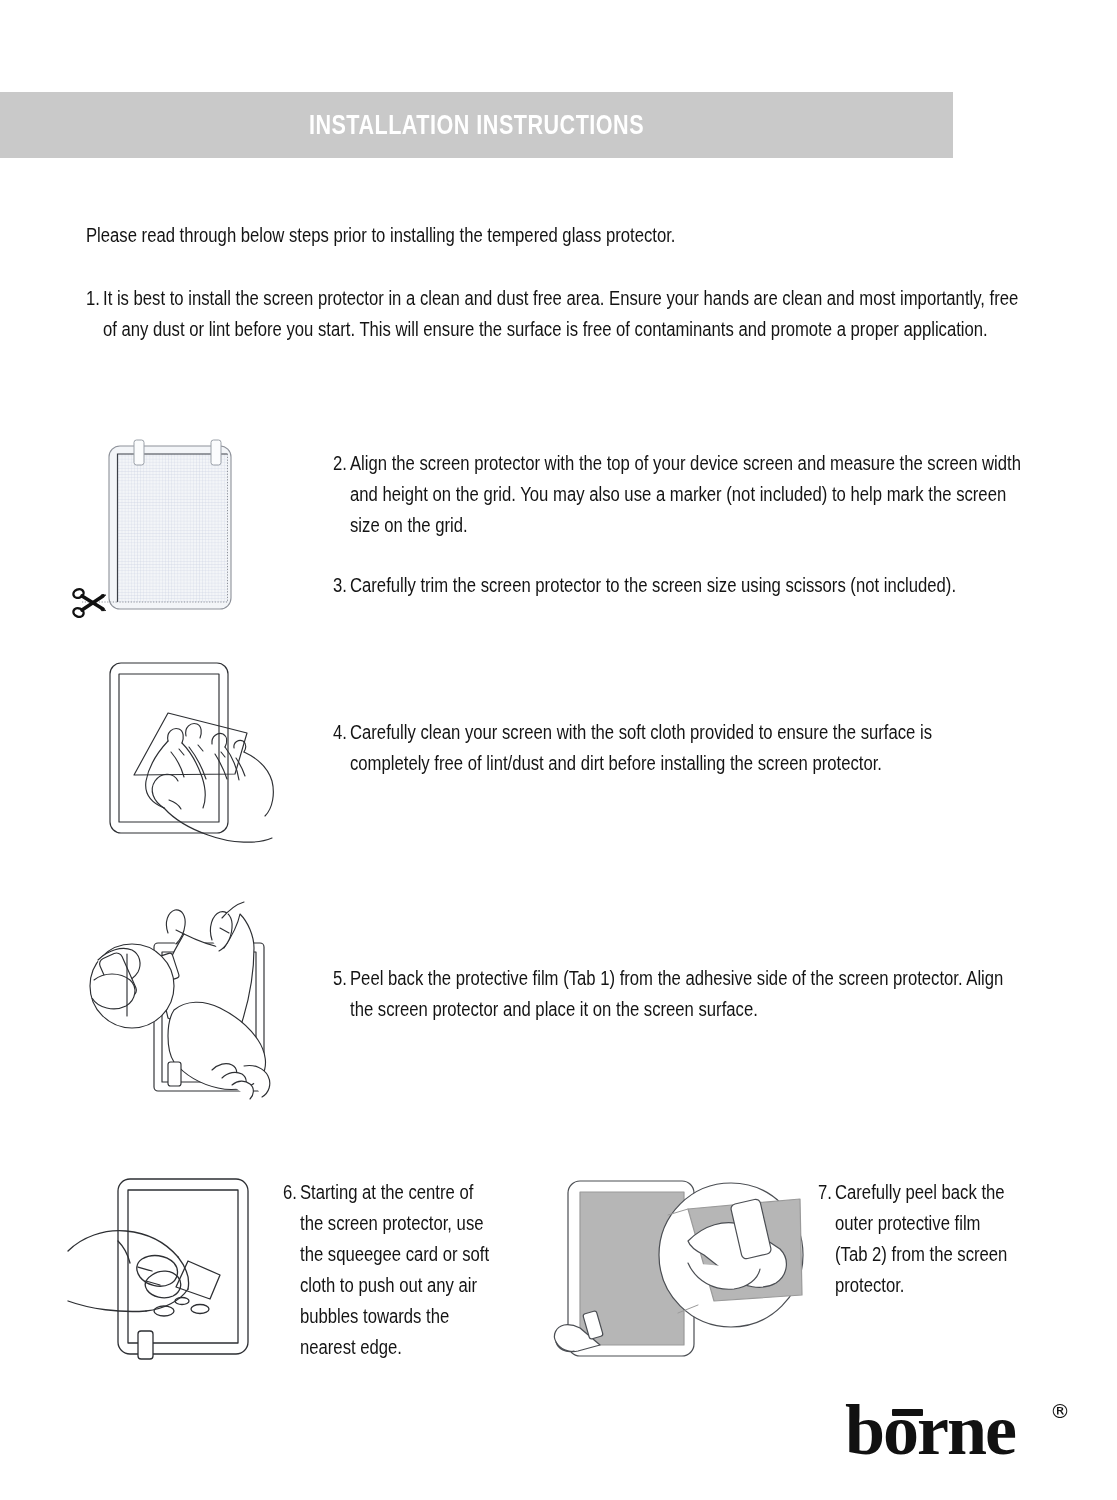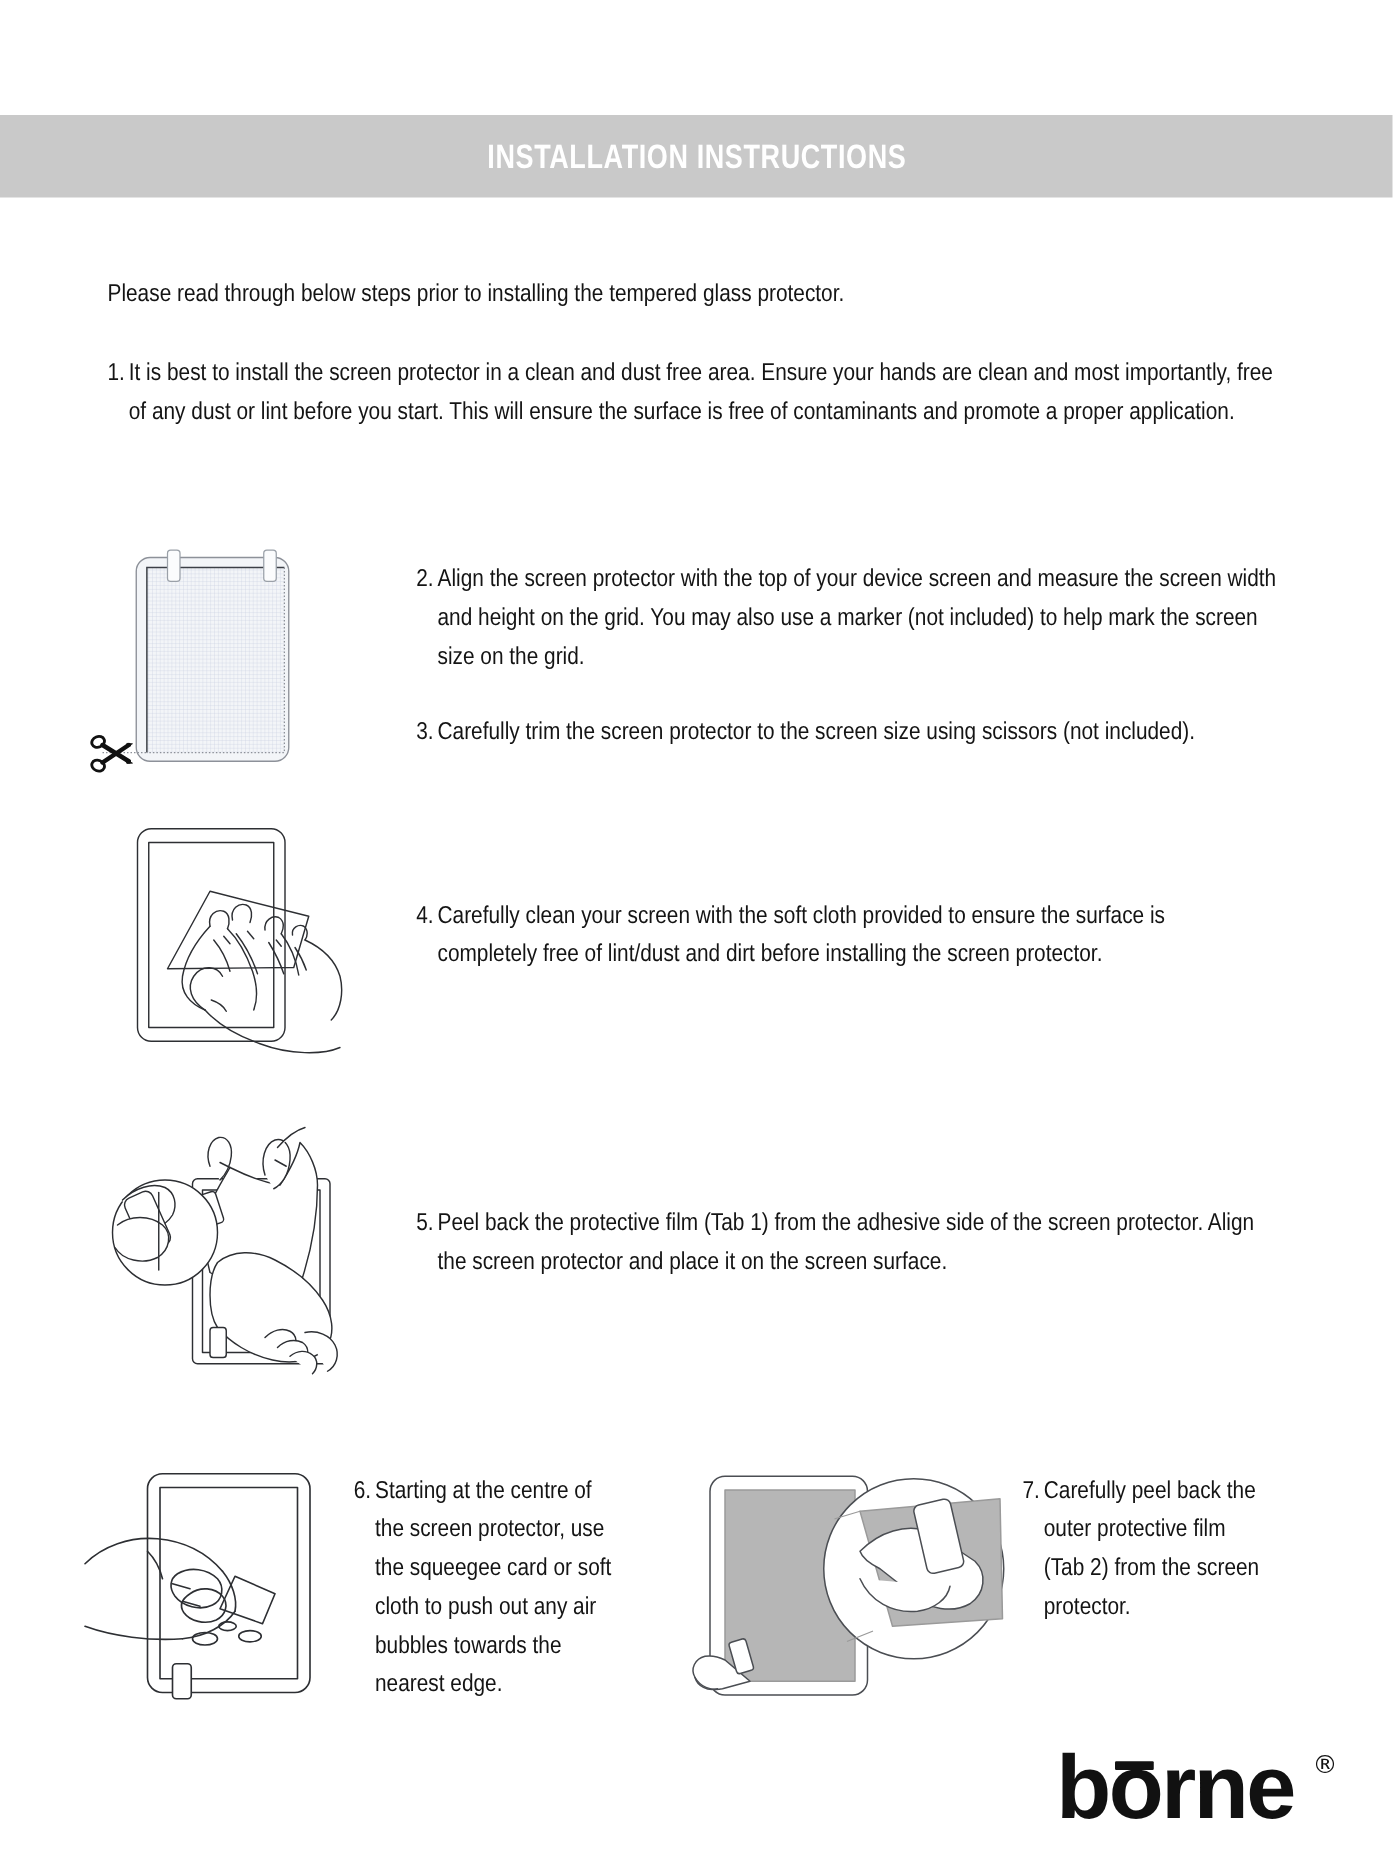--- a/index.html
+++ b/index.html
@@ -14,21 +14,21 @@
     font-family: "Liberation Sans", sans-serif;
     color: #1a1a1a;
     overflow: hidden;
   }
 
   
   #header-band {
     position: absolute;
     left: 0;
     top: 92px;
-    width: 1114px;
+    width: 953px;
     height: 66px;
     background: #c9c9c9;
     display: flex;
     align-items: center;
     justify-content: center;
   }
   #header-title {
     color: #ffffff;
     font-size: 27px;
     font-weight: bold;
@@ -103,21 +103,21 @@
     position: absolute;
     left: 845px;
     top: 1393px;
     width: 230px;
     height: 80px;
   }
   #logo-word {
     position: absolute;
     left: 0;
     top: 0;
-    font-family: Liberation Sans, sans-serif;
+    font-family: Liberation Serif, serif;
     font-size: 72px;
     font-weight: bold;
     letter-spacing: -2px;
     color: #111111;
     line-height: 74px;
   }
   #logo-macron {
     position: absolute;
     left: 47px;
     top: 16px;

